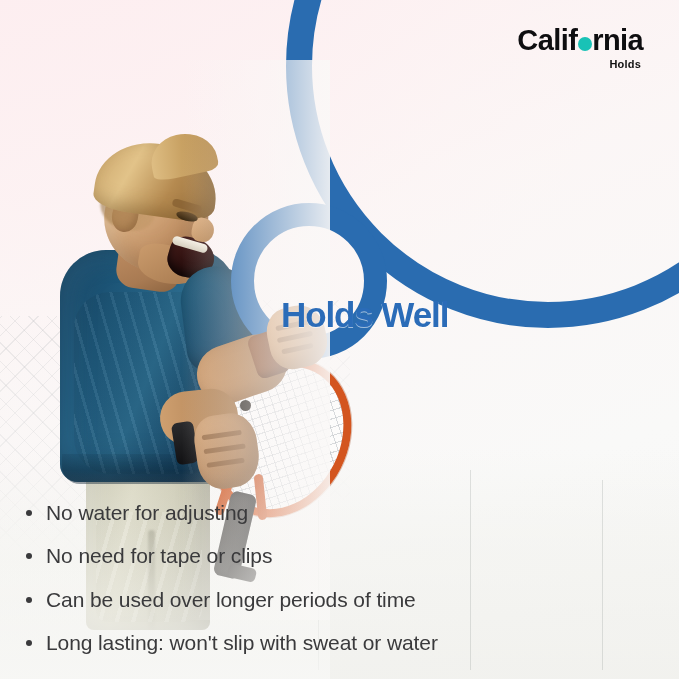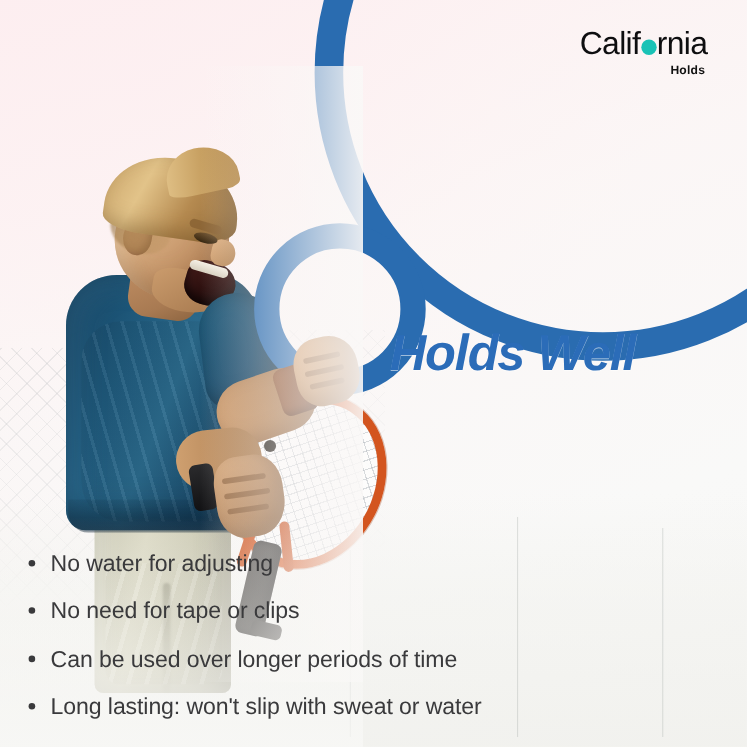--- a/index.html
+++ b/index.html
@@ -243,39 +243,38 @@
     position:absolute;left:0;top:60px;width:330px;height:560px;
     background:linear-gradient(to right, rgba(250,246,246,0) 55%, rgba(250,247,246,.55) 82%, rgba(250,248,247,.9) 100%);
   }
   .photo-fade-b{
     position:absolute;left:0;top:470px;width:330px;height:210px;
     background:linear-gradient(to bottom, rgba(248,247,244,0) 0%, rgba(248,248,245,.45) 55%, rgba(248,248,246,.8) 100%);
   }
   
   .logo{position:absolute;right:36px;top:26px;text-align:right;}
   .logo-word{
-    font-size:29px;font-weight:400;color:#0e0e10;letter-spacing:-.6px;
+    font-size:29px;font-weight:700;color:#0e0e10;letter-spacing:-.6px;
     line-height:1;white-space:nowrap;
   }
   .logo-word .dot{
     display:inline-block;width:14px;height:14px;border-radius:50%;
     background:#19c2b6;vertical-align:-1px;margin:0 .5px;
   }
   .logo-sub{
     font-size:11px;font-weight:700;color:#111;letter-spacing:.2px;
     margin-top:3px;margin-right:2px;
   }
   
   .heading{
     position:absolute;right:28px;top:295px;width:370px;
-    text-align:center;color:#2b6cb8;
-    font-weight:700;font-size:46px;line-height:1.12;
+    text-align:left;color:#2b6cb8;
+    font-weight:700;font-size:35px;line-height:1.12;
     letter-spacing:-1.1px;
     text-shadow:0 1px 0 rgba(255,255,255,.55);
-    font-style:italic;
   }
   .heading div{white-space:nowrap;}
   
   .bullets{
     position:absolute;left:16px;top:500px;width:640px;
     color:#3a3a3c;
   }
   .bullet{
     display:flex;align-items:baseline;gap:14px;
     font-size:21px;font-weight:400;line-height:1.25;

